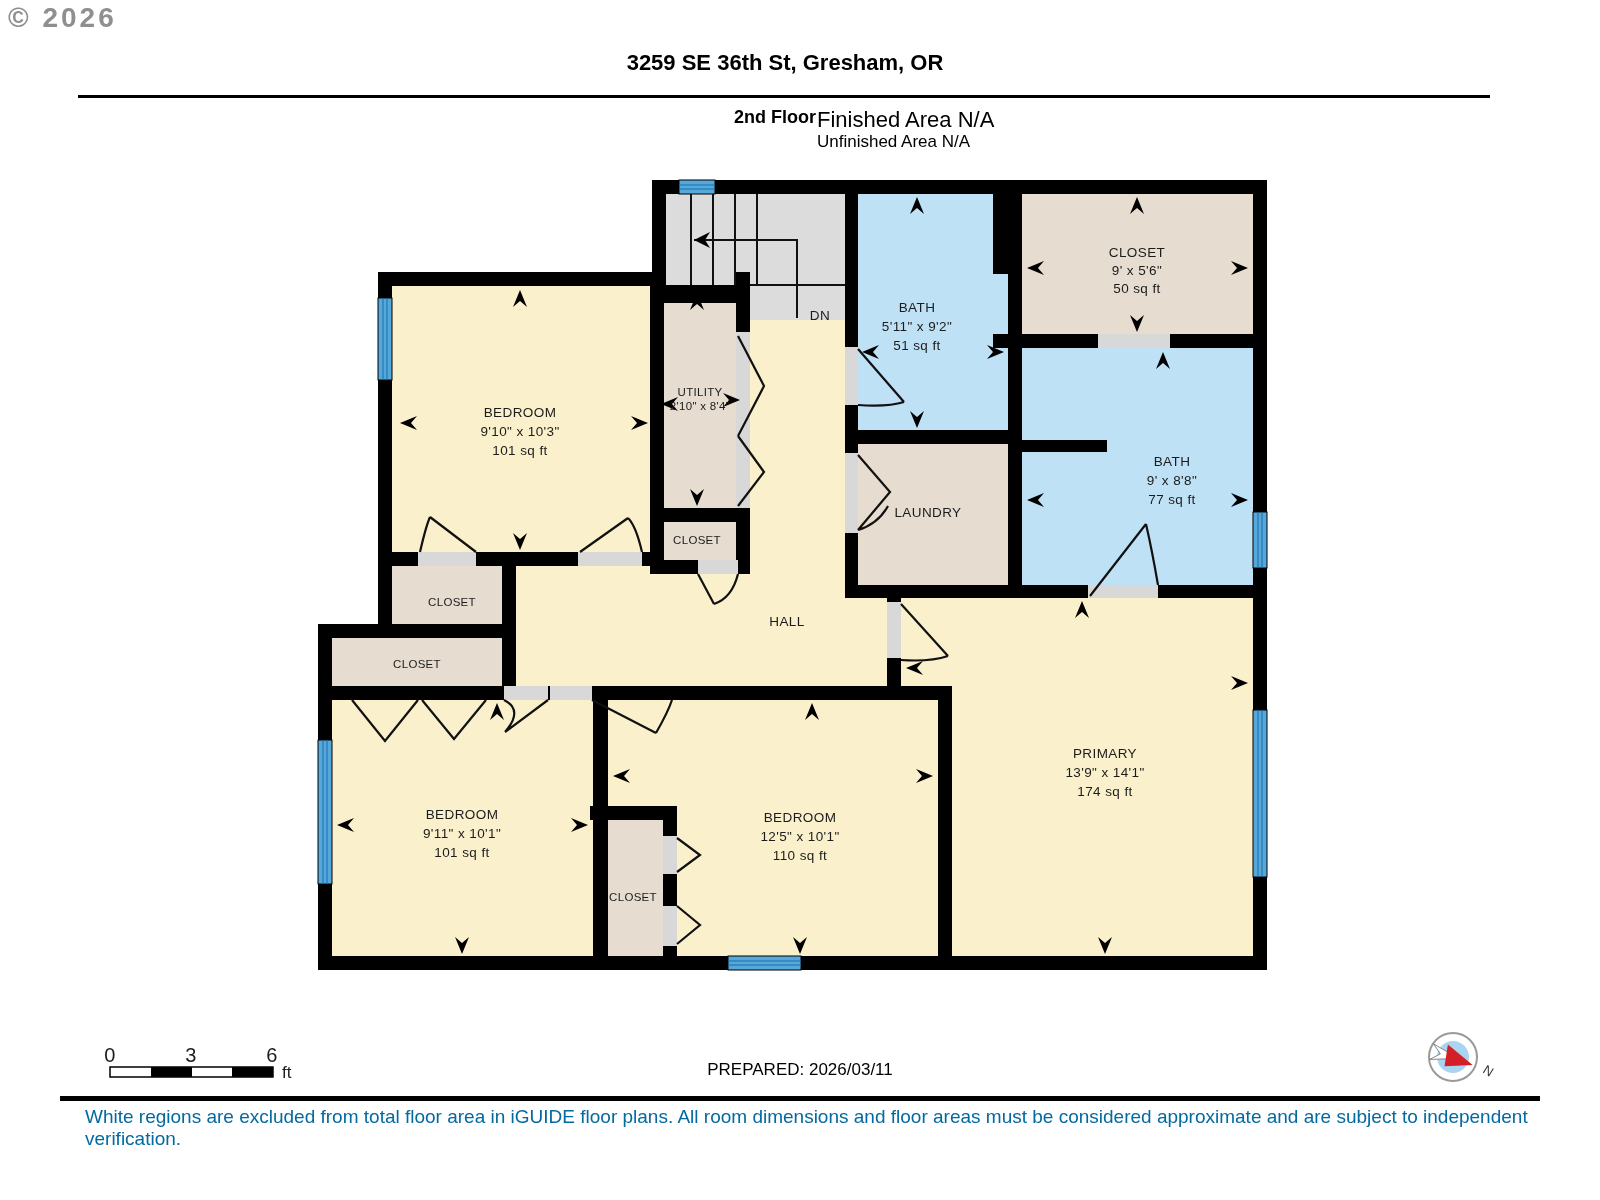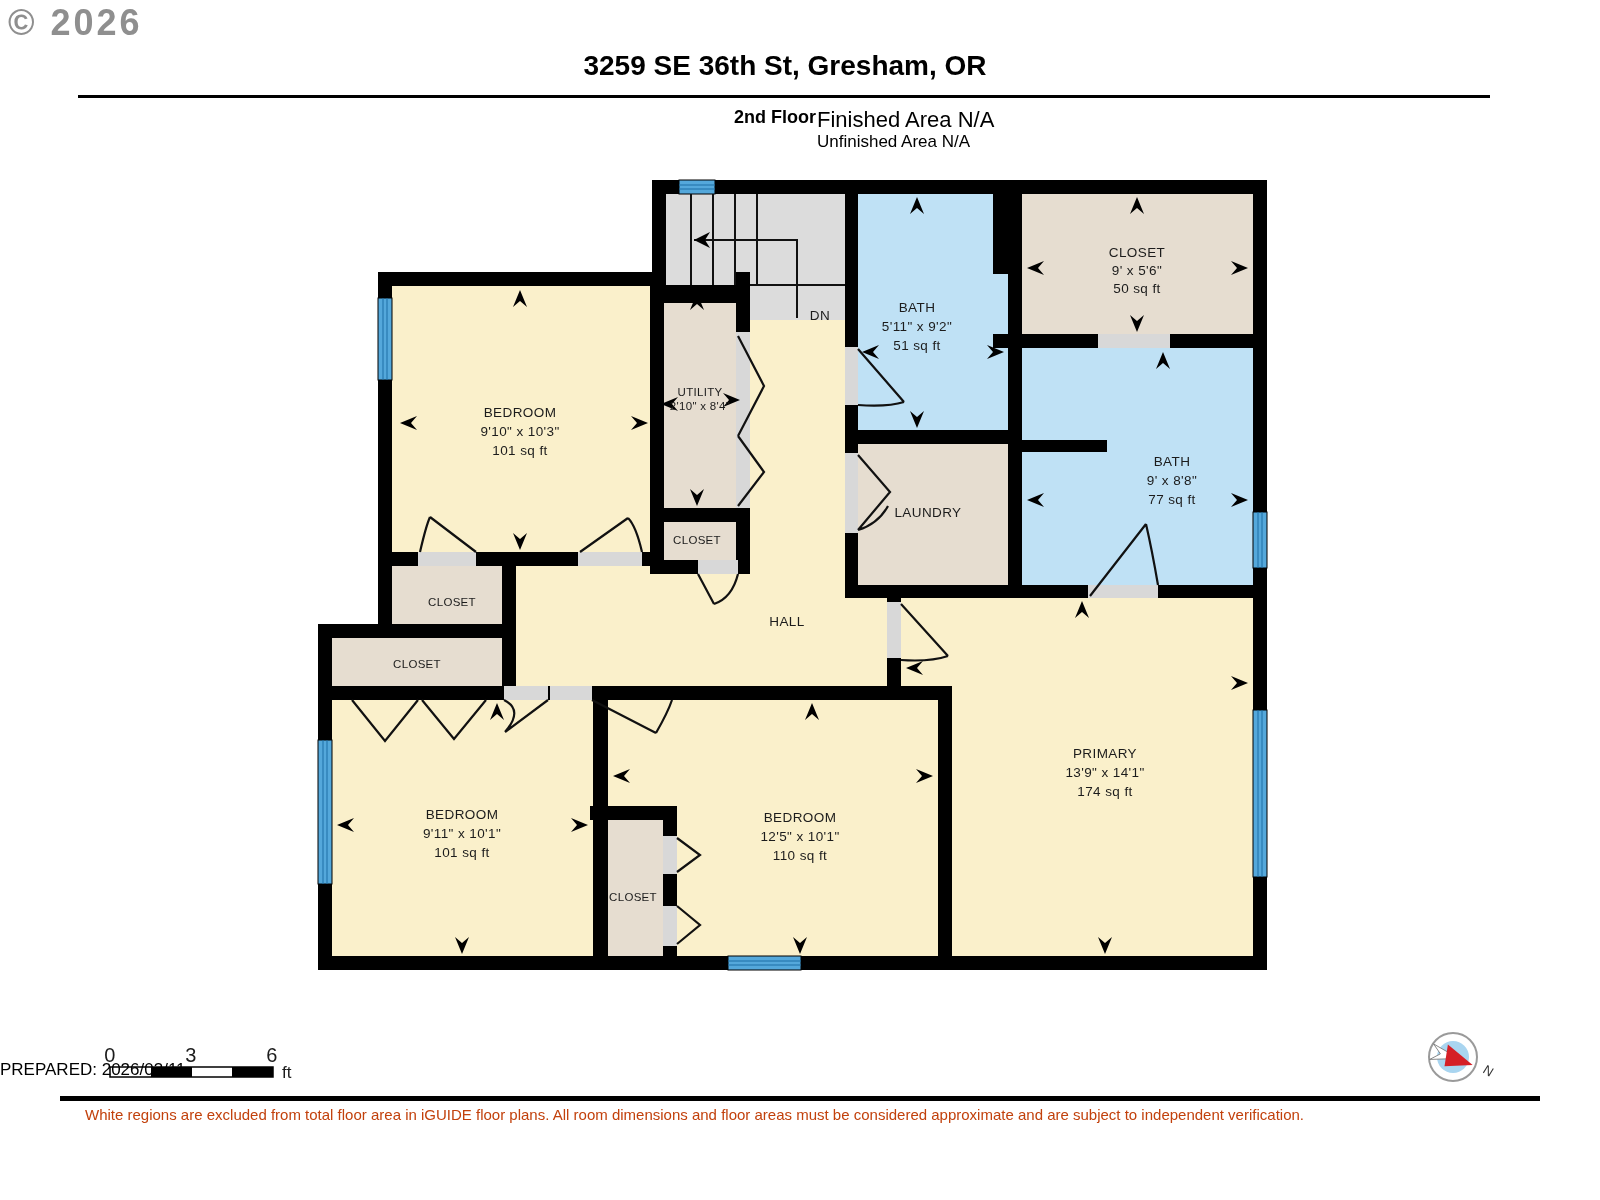--- a/index.html
+++ b/index.html
@@ -1,30 +1,30 @@
 <!DOCTYPE html>
 <html><head>
 <meta charset="utf-8">
 <style>
   html,body{margin:0;padding:0;background:#ffffff;}
   #page{position:relative;width:1600px;height:1200px;background:#fff;overflow:hidden;
         font-family:"Liberation Sans", sans-serif;}
-  .copyright{position:absolute;top:2px;left:8px;font-size:36px;color:#8f8f8f;
+  .copyright{position:absolute;top:2px;left:8px;font-size:28px;color:#8f8f8f;
              letter-spacing:3px;font-weight:600;}
   .title{position:absolute;top:50px;left:0;width:1570px;text-align:center;
-         font-size:28px;font-weight:bold;color:#000;}
+         font-size:22px;font-weight:bold;color:#000;}
   .title-rule{position:absolute;top:95px;left:78px;width:1412px;height:3px;background:#000;}
   .floor-label{position:absolute;top:107px;left:576px;width:240px;text-align:right;
                font-size:18px;font-weight:bold;color:#000;}
   .area-finished{position:absolute;top:107px;left:817px;font-size:22px;color:#000;}
   .area-unfinished{position:absolute;top:132px;left:817px;font-size:17px;color:#000;}
-  .prepared{position:absolute;top:1060px;left:0;width:1600px;
+  .prepared{position:absolute;top:1060px;left:0;width:1600px;text-align:center;
             font-size:17px;color:#000;}
   .footer-rule{position:absolute;top:1096px;left:60px;width:1480px;height:5px;background:#000;}
-  .disclaimer{position:absolute;top:1106px;left:85px;width:1480px;font-size:15px;color:#c2410c;}
+  .disclaimer{position:absolute;top:1106px;left:85px;width:1480px;font-size:19px;color:#0369a1;}
   svg text{font-family:"Liberation Sans", sans-serif;}
   .rm{font-size:13.5px;fill:#1c1c1c;text-anchor:middle;letter-spacing:0.4px;}
   .rm-sm{font-size:11.5px;fill:#1c1c1c;text-anchor:middle;letter-spacing:0.3px;}
   .w{fill:#000;}
   .gap{fill:#d8d8d8;}
   .door{stroke:#111;stroke-width:2.2;fill:none;}
   .tread{stroke:#111;stroke-width:2;fill:none;}
   .arw{fill:#000;}
 </style>
 </head>

